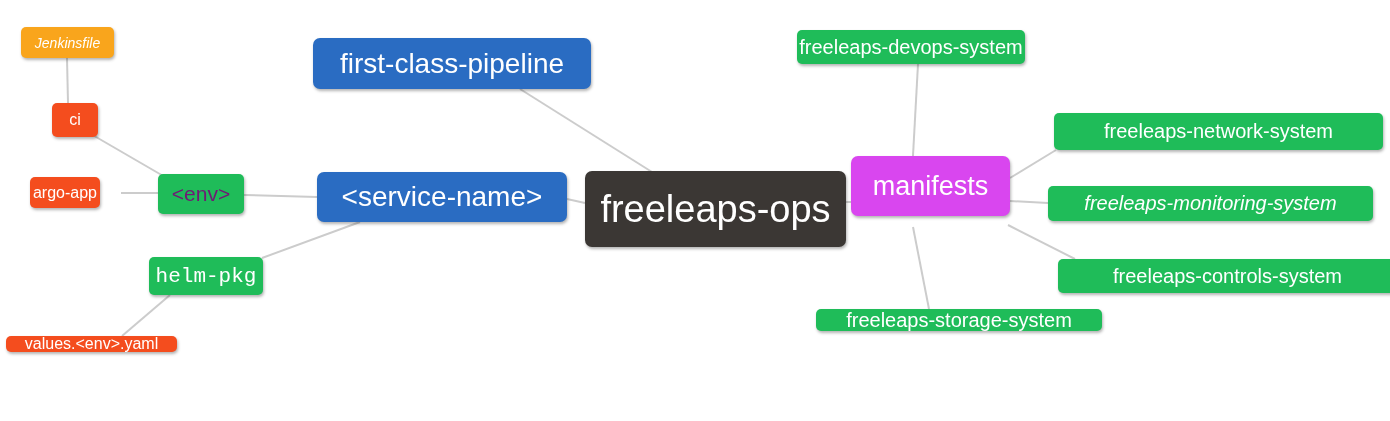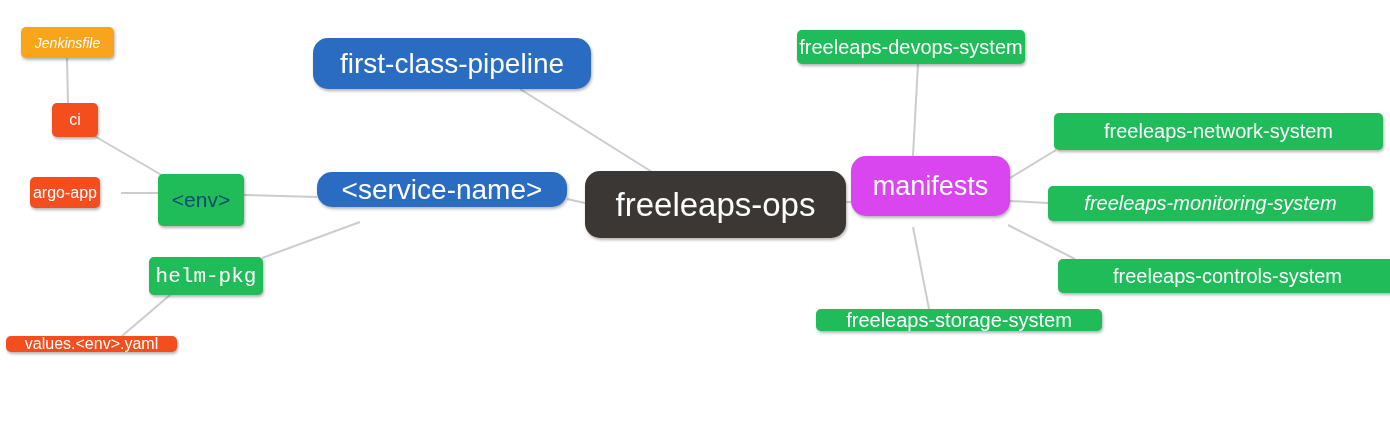--- a/index.html
+++ b/index.html
@@ -36,21 +36,21 @@
     display: flex;
     align-items: center;
     justify-content: center;
     color: #ffffff;
     white-space: nowrap;
     border-radius: 5px;
     box-shadow: 1px 2px 3px rgba(40, 40, 40, 0.35);
     cursor: pointer;
     user-select: none;
   }
-  .node.big { border-radius: 15px; }
+  .node.big { border-radius: 7px; }
 </style>
 </head>
 <body>
 
 <div id="canvas" style="width: 1390px; height: 421px; background: rgb(255, 255, 255);">
   <svg id="edges" xmlns="http://www.w3.org/2000/svg" viewBox="0 0 1390 421">
       <line x1="67" y1="58" x2="68" y2="103" stroke="#CCCCCC" stroke-width="2"></line>
       <line x1="84" y1="130" x2="165" y2="177" stroke="#CCCCCC" stroke-width="2"></line>
       <line x1="121" y1="193" x2="158" y2="193" stroke="#CCCCCC" stroke-width="2"></line>
       <line x1="244" y1="195" x2="317" y2="197" stroke="#CCCCCC" stroke-width="2"></line>
@@ -59,25 +59,25 @@
       <line x1="567" y1="199" x2="585" y2="203" stroke="#CCCCCC" stroke-width="2"></line>
       <line x1="520" y1="89" x2="652" y2="172" stroke="#CCCCCC" stroke-width="2"></line>
       <line x1="846" y1="202" x2="851" y2="202" stroke="#CCCCCC" stroke-width="2"></line>
       <line x1="912" y1="174" x2="918" y2="64" stroke="#CCCCCC" stroke-width="2"></line>
       <line x1="1010" y1="178" x2="1056" y2="150" stroke="#CCCCCC" stroke-width="2"></line>
       <line x1="1010" y1="201" x2="1048" y2="203" stroke="#CCCCCC" stroke-width="2"></line>
       <line x1="1008" y1="225" x2="1075" y2="259" stroke="#CCCCCC" stroke-width="2"></line>
       <line x1="913" y1="227" x2="929" y2="309" stroke="#CCCCCC" stroke-width="2"></line>
     </svg>
   <div id="nodes">
-      <div class="node big" style="left: 585px; top: 171px; width: 261px; height: 67px; font-size: 33px; background: rgb(59, 55, 52); color: rgb(255, 255, 255);">freeleaps-ops</div>
+      <div class="node big" style="left: 585px; top: 171px; width: 261px; height: 76px; font-size: 38px; background: rgb(59, 55, 52); color: rgb(255, 255, 255);">freeleaps-ops</div>
       <div class="node big" style="left: 313px; top: 38px; width: 278px; height: 51px; font-size: 28px; background: rgb(42, 108, 194); color: rgb(255, 255, 255);">first-class-pipeline</div>
-      <div class="node big" style="left: 317px; top: 172px; width: 250px; height: 35px; font-size: 28px; background: rgb(42, 108, 194); color: rgb(255, 255, 255);">&lt;service-name&gt;</div>
+      <div class="node big" style="left: 317px; top: 172px; width: 250px; height: 50px; font-size: 28px; background: rgb(42, 108, 194); color: rgb(255, 255, 255);">&lt;service-name&gt;</div>
       <div class="node big" style="left: 851px; top: 156px; width: 159px; height: 60px; font-size: 27px; background: #d946ef; color: rgb(255, 255, 255);">manifests</div>
-      <div class="node" style="left: 158px; top: 174px; width: 86px; height: 52px; font-size: 21px; background: rgb(31, 188, 89); color: #0c4a6e; text-align: right;">&lt;env&gt;</div>
+      <div class="node" style="left: 158px; top: 174px; width: 86px; height: 40px; font-size: 21px; background: rgb(31, 188, 89); color: #701a75; text-align: right;">&lt;env&gt;</div>
       <div class="node" style="left: 149px; top: 257px; width: 114px; height: 38px; font-size: 21px; background: rgb(31, 188, 89); color: rgb(255, 255, 255); font-family: Liberation Mono, monospace;">helm-pkg</div>
       <div class="node" style="left: 797px; top: 30px; width: 228px; height: 34px; font-size: 20px; background: rgb(31, 188, 89); color: rgb(255, 255, 255);">freeleaps-devops-system</div>
       <div class="node" style="left: 1054px; top: 113px; width: 329px; height: 37px; font-size: 20px; background: rgb(31, 188, 89); color: rgb(255, 255, 255);">freeleaps-network-system</div>
       <div class="node" style="left: 1048px; top: 186px; width: 325px; height: 35px; font-size: 20px; background: rgb(31, 188, 89); color: rgb(255, 255, 255); font-style: italic;">freeleaps-monitoring-system</div>
       <div class="node" style="left: 1058px; top: 259px; width: 339px; height: 34px; font-size: 20px; background: rgb(31, 188, 89); color: rgb(255, 255, 255);">freeleaps-controls-system</div>
       <div class="node" style="left: 816px; top: 309px; width: 286px; height: 22px; font-size: 20px; background: rgb(31, 188, 89); color: rgb(255, 255, 255);">freeleaps-storage-system</div>
       <div class="node" style="left: 52px; top: 103px; width: 46px; height: 34px; font-size: 16px; background: rgb(244, 77, 30); color: rgb(255, 255, 255);">ci</div>
       <div class="node" style="left: 30px; top: 177px; width: 70px; height: 31px; font-size: 16px; background: rgb(244, 77, 30); color: rgb(255, 255, 255);">argo-app</div>
       <div class="node" style="left: 6px; top: 336px; width: 171px; height: 16px; font-size: 16px; background: rgb(244, 77, 30); color: rgb(255, 255, 255);">values.&lt;env&gt;.yaml</div>
       <div class="node" style="left: 21px; top: 27px; width: 93px; height: 31px; font-size: 14px; background: rgb(249, 165, 28); color: rgb(255, 255, 255); font-style: italic;">Jenkinsfile</div>

